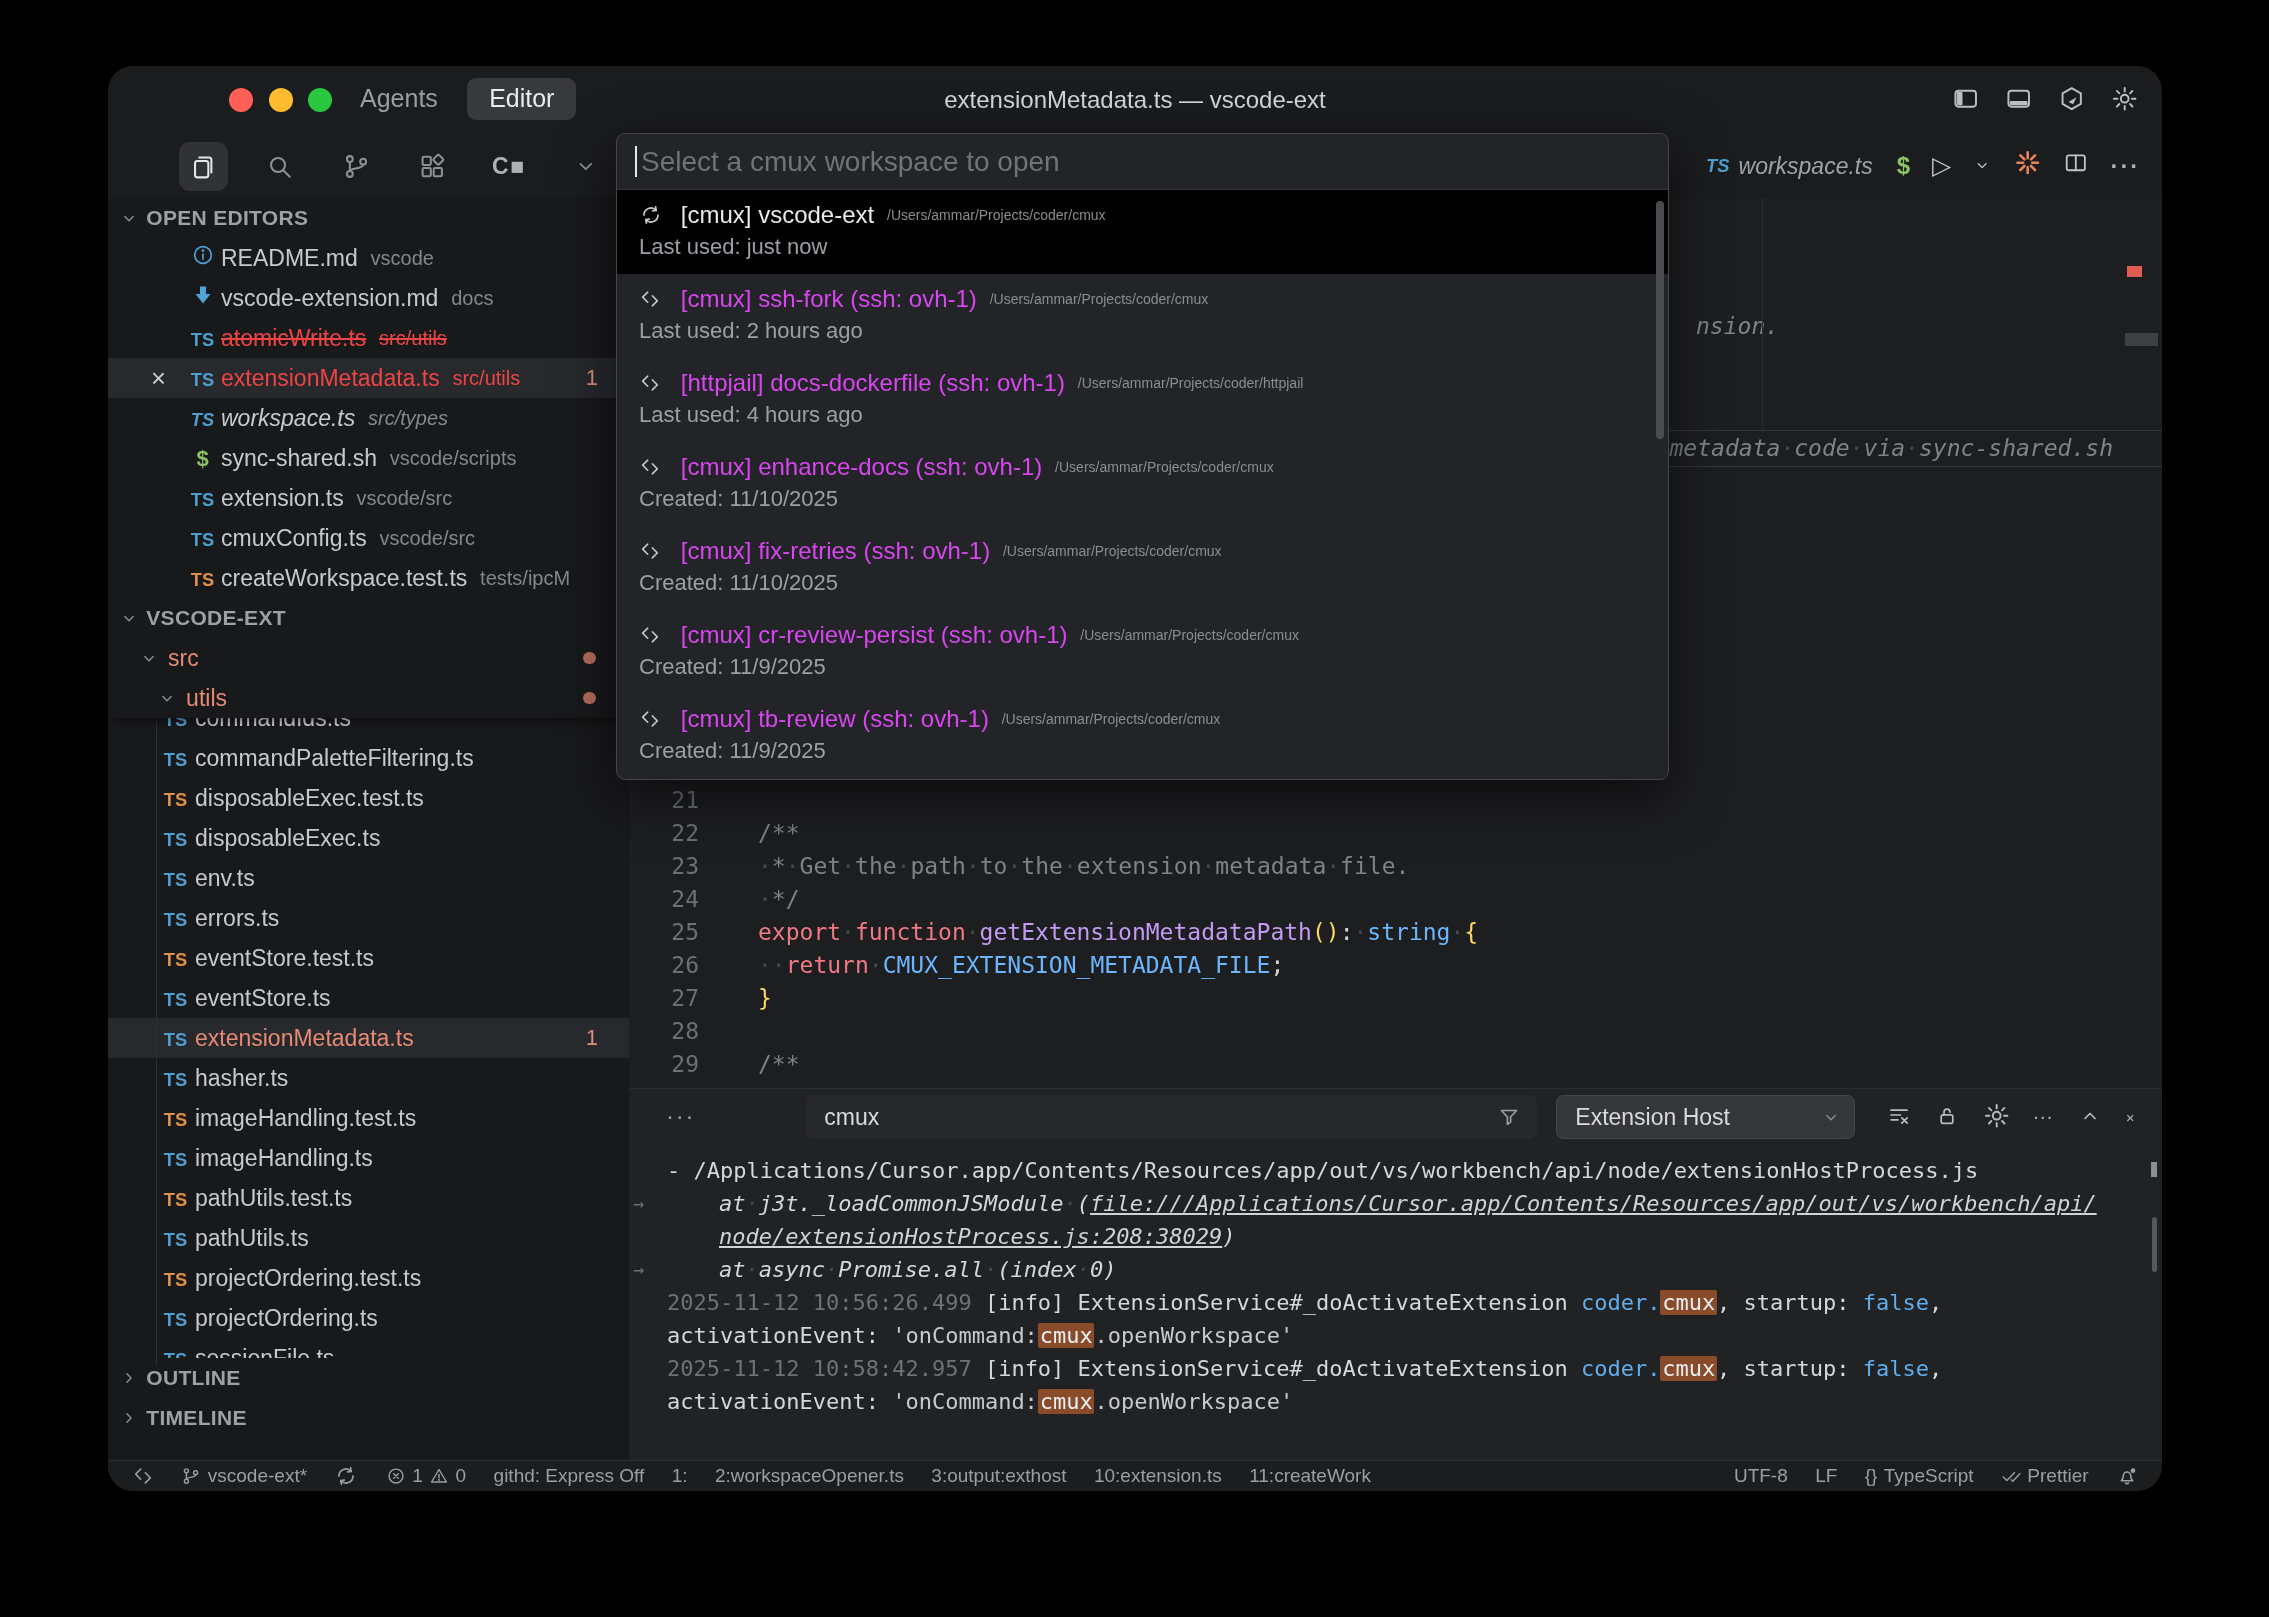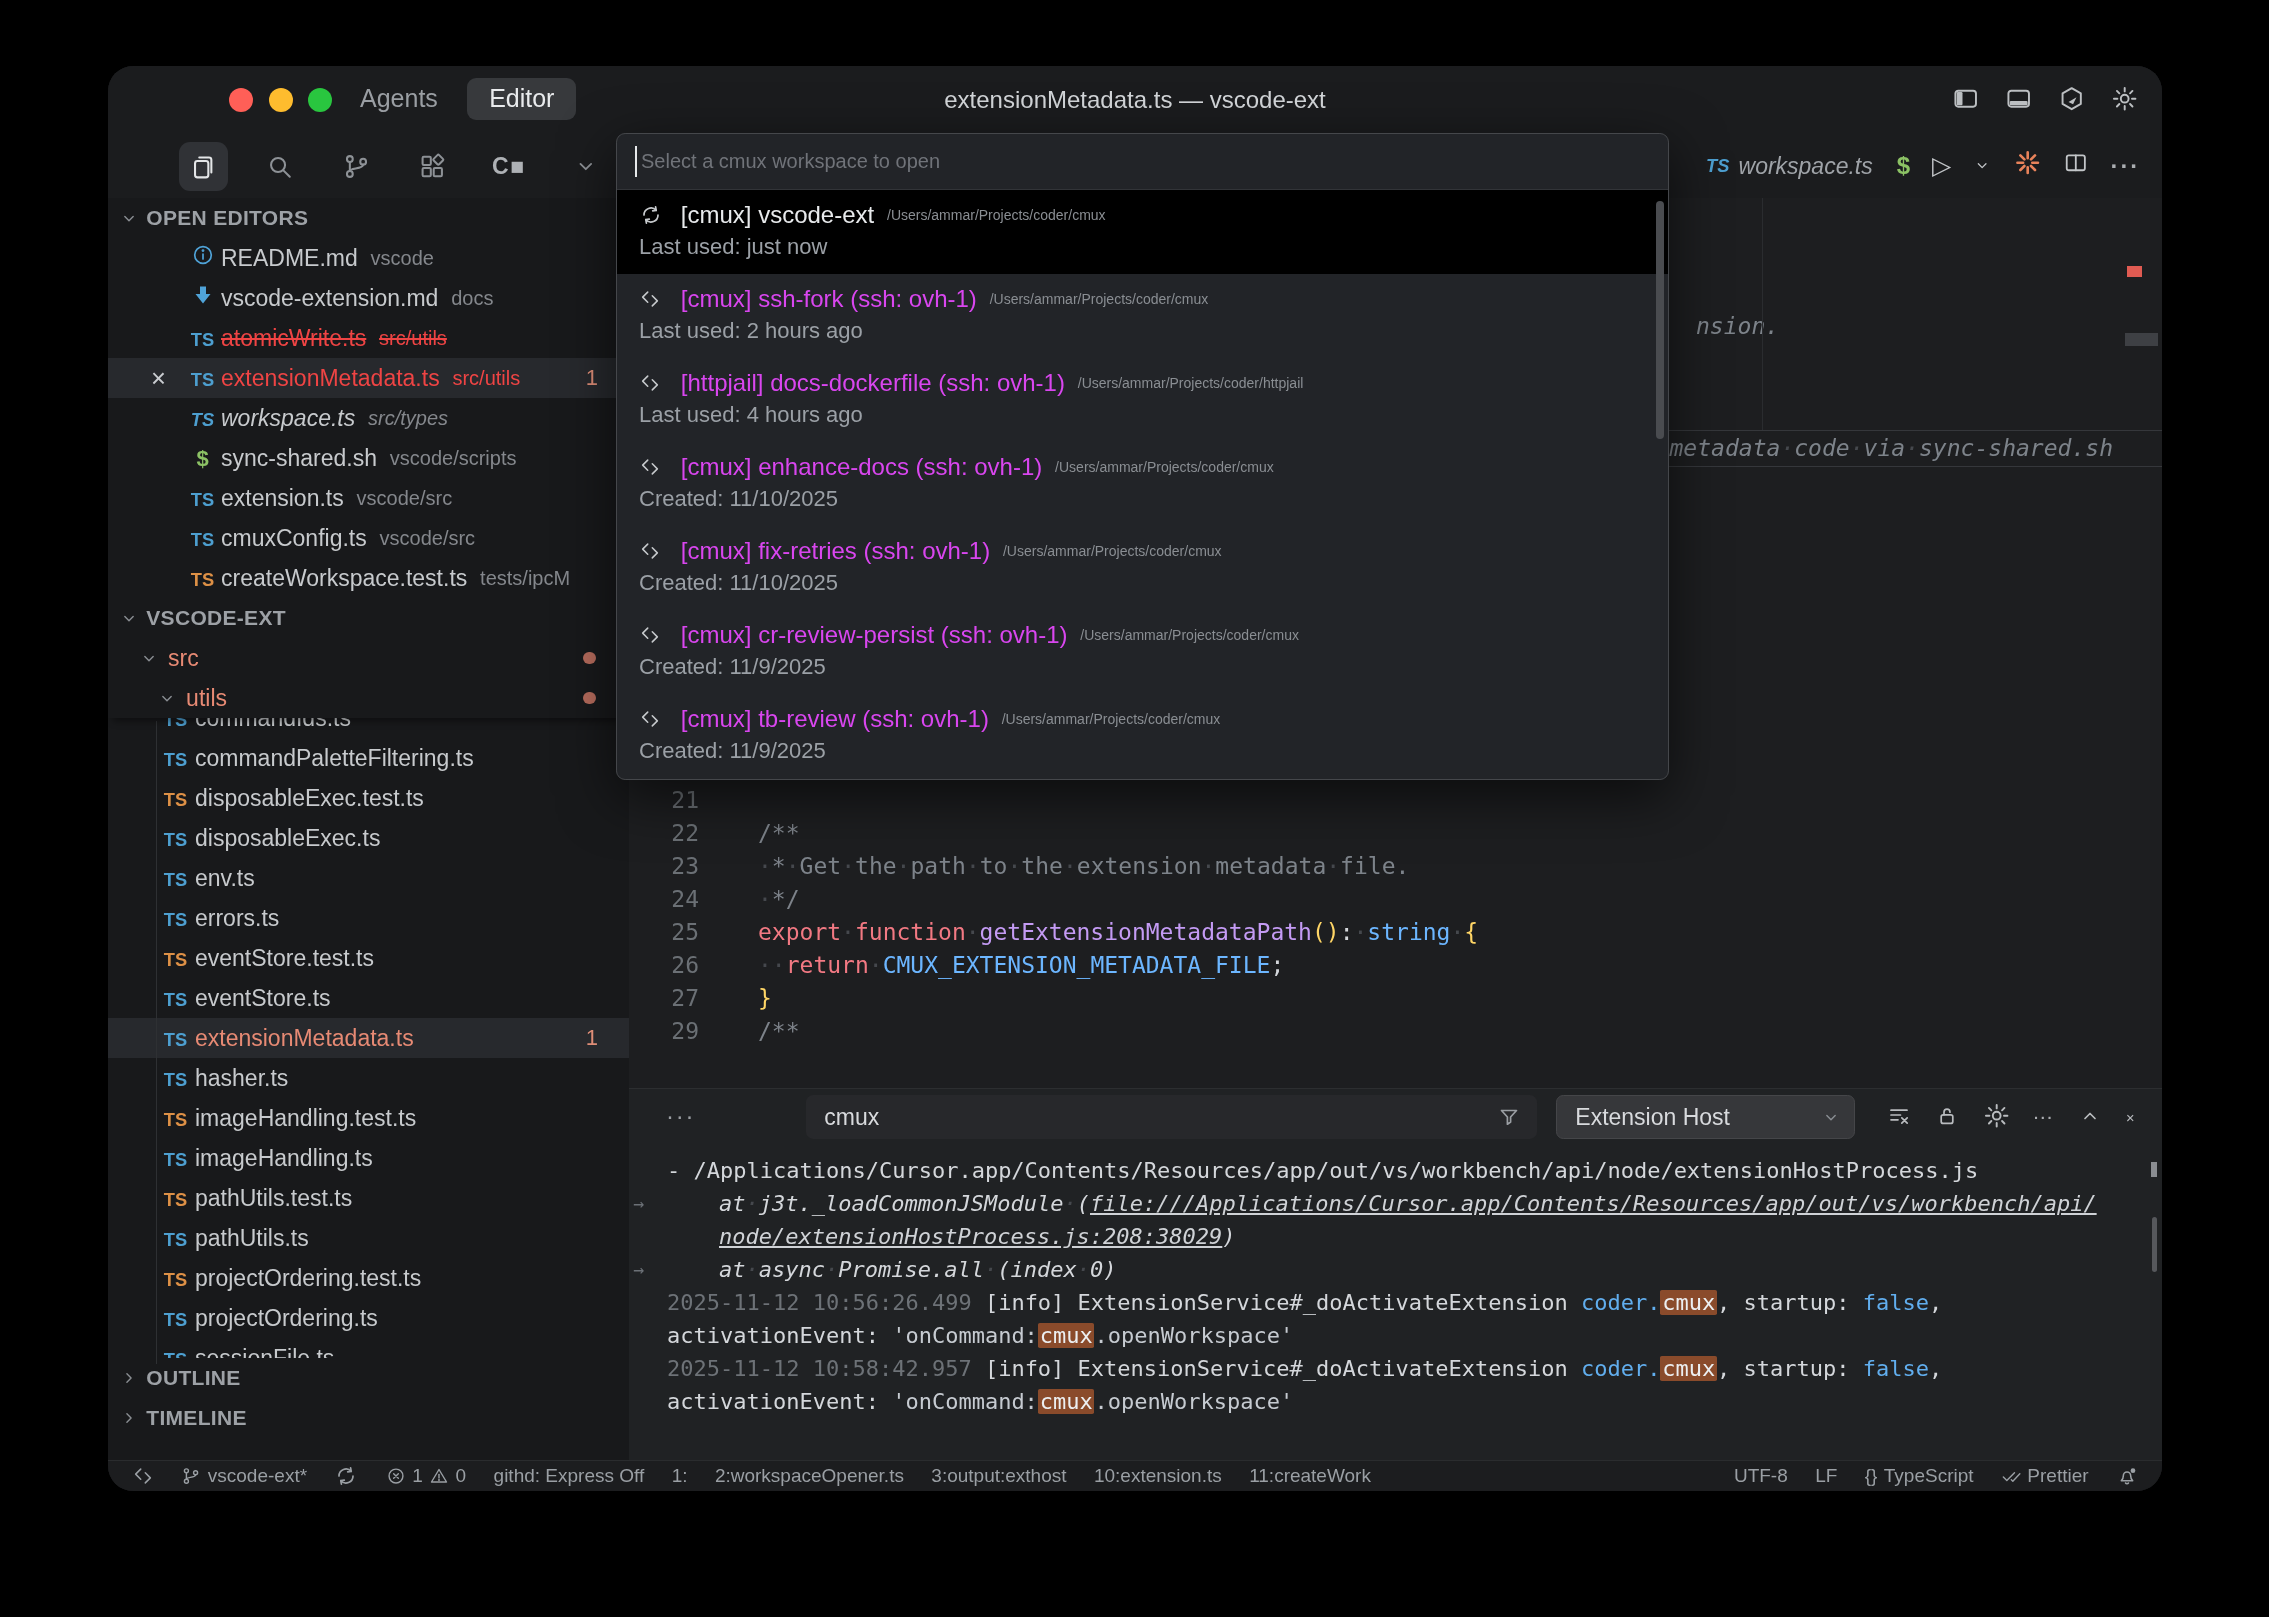--- a/index.html
+++ b/index.html
@@ -98,21 +98,21 @@
   
   .statusbar{position:absolute;left:0;bottom:0;right:0;height:30px;background:#1c1d1f;border-top:0.9px solid #2a2c2e;
              display:flex;align-items:center;justify-content:space-between;padding:0 24px;font-size:19px;color:#9a9fa4;}
   .sb-group{display:flex;align-items:center;gap:27.4px;}
   .sb-item{display:flex;align-items:center;gap:6.4px;white-space:nowrap;}
   
   .quickpick{position:absolute;left:508px;top:67px;width:1051px;height:645px;background:#222428;
              border:0.9px solid #45474b;border-radius:9.1px;box-shadow:0 16.4px 55px rgba(0,0,0,.6);z-index:50;overflow:hidden;}
   .qp-input{position:relative;height:55px;border-bottom:0.9px solid #323438;}
   .qp-caret{position:absolute;left:18.3px;top:12px;width:1.8px;height:31px;background:#e6e8ea;}
-  .qp-ph{position:absolute;left:24px;top:0;height:55px;display:flex;align-items:center;font-size:20px;color:#6e7control;color:#707379;}
+  .qp-ph{position:absolute;left:24px;top:0;height:55px;display:flex;align-items:center;font-size:28px;color:#6e7control;color:#707379;}
   .qp-list{position:absolute;top:56px;left:0;right:0;bottom:0;}
   .qp-item{height:84px;padding:11px 20px 0 22px;box-sizing:border-box;position:relative;}
   .qp-item.selected{background:#000000;}
   .qp-line1{display:flex;align-items:center;gap:12.8px;}
   .qp-ic{color:#c6c9cc;width:29px;flex:none;display:flex;}
   .qp-title{font-size:24px;color:#d946ef;font-weight:500;}
   .qp-item.selected .qp-title{color:#e8eaec;}
   .qp-path{font-size:14px;color:#8a8e93;}
   .qp-detail{margin-top:4.6px;font-size:22px;color:#9ba0a6;}
   .qp-scroll{position:absolute;right:3.7px;top:67px;width:8.2px;height:238px;background:#4a4c50;border-radius:4.6px;}
@@ -465,20 +465,21 @@
     </div>
     <div class="iguide"></div>
     <div class="code" id="code">
         <div class="cl"><span class="ln">21</span><span class="ct"></span></div>
         <div class="cl"><span class="ln">22</span><span class="ct"><span class="cm">/**</span></span></div>
         <div class="cl"><span class="ln">23</span><span class="ct"><span class="ws">·</span><span class="cm">*</span><span class="ws">·</span><span class="cm">G</span><span class="cm">e</span><span class="cm">t</span><span class="ws">·</span><span class="cm">t</span><span class="cm">h</span><span class="cm">e</span><span class="ws">·</span><span class="cm">p</span><span class="cm">a</span><span class="cm">t</span><span class="cm">h</span><span class="ws">·</span><span class="cm">t</span><span class="cm">o</span><span class="ws">·</span><span class="cm">t</span><span class="cm">h</span><span class="cm">e</span><span class="ws">·</span><span class="cm">e</span><span class="cm">x</span><span class="cm">t</span><span class="cm">e</span><span class="cm">n</span><span class="cm">s</span><span class="cm">i</span><span class="cm">o</span><span class="cm">n</span><span class="ws">·</span><span class="cm">m</span><span class="cm">e</span><span class="cm">t</span><span class="cm">a</span><span class="cm">d</span><span class="cm">a</span><span class="cm">t</span><span class="cm">a</span><span class="ws">·</span><span class="cm">f</span><span class="cm">i</span><span class="cm">l</span><span class="cm">e</span><span class="cm">.</span></span></div>
         <div class="cl"><span class="ln">24</span><span class="ct"><span class="ws">·</span><span class="cm">*</span><span class="cm">/</span></span></div>
         <div class="cl"><span class="ln">25</span><span class="ct"><span class="kw">export</span><span class="ws">·</span><span class="kw">function</span><span class="ws">·</span><span class="fn">getExtensionMetadataPath</span><span class="br">()</span><span class="pl">:</span><span class="ws">·</span><span class="ty">string</span><span class="ws">·</span><span class="br">{</span></span></div>
         <div class="cl"><span class="ln">26</span><span class="ct"><span class="ws">·</span><span class="ws">·</span><span class="kw">return</span><span class="ws">·</span><span class="ty">CMUX_EXTENSION_METADATA_FILE</span><span class="pl">;</span></span></div>
         <div class="cl"><span class="ln">27</span><span class="ct"><span class="br">}</span></span></div>
+        <div class="cl"><span class="ln">28</span><span class="ct"></span></div>
         <div class="cl"><span class="ln">29</span><span class="ct"><span class="cm">/**</span></span></div>
       </div>
     <div class="mm-red"></div>
     <div class="mm-thumb"></div>
   </div>
 
   <div class="panel">
     <div class="panel-header">
       <span class="p-overflow">···</span>
       <div class="p-input">

